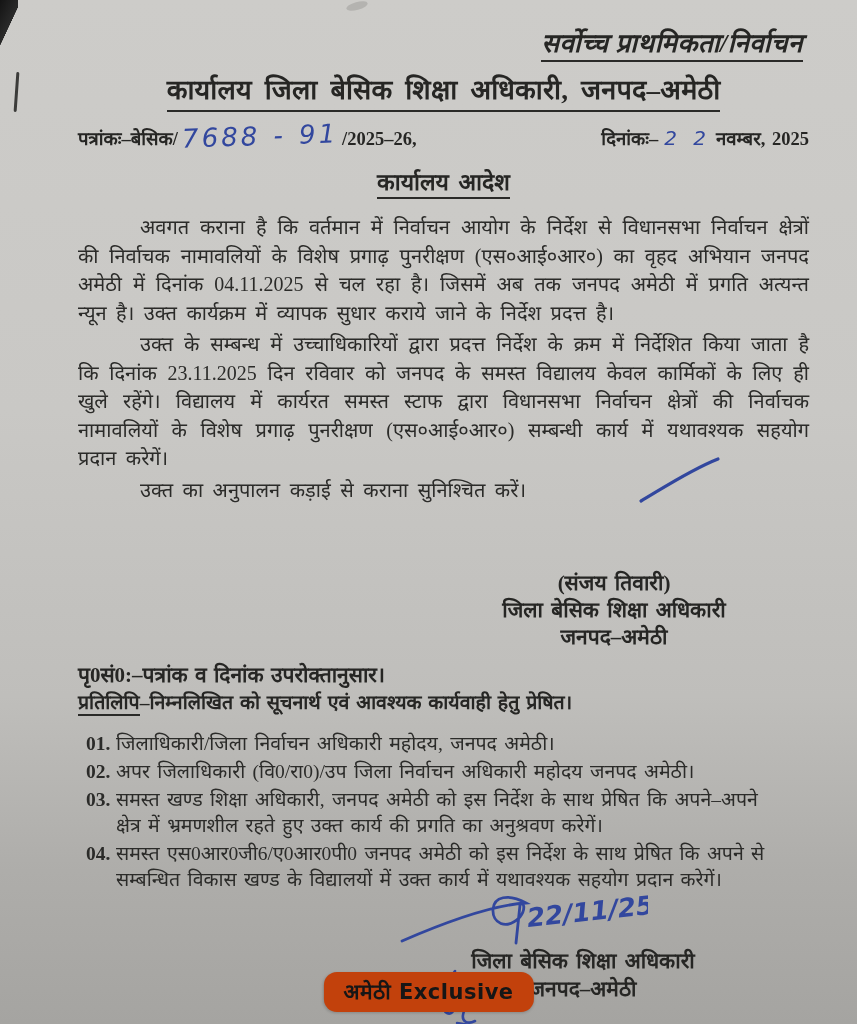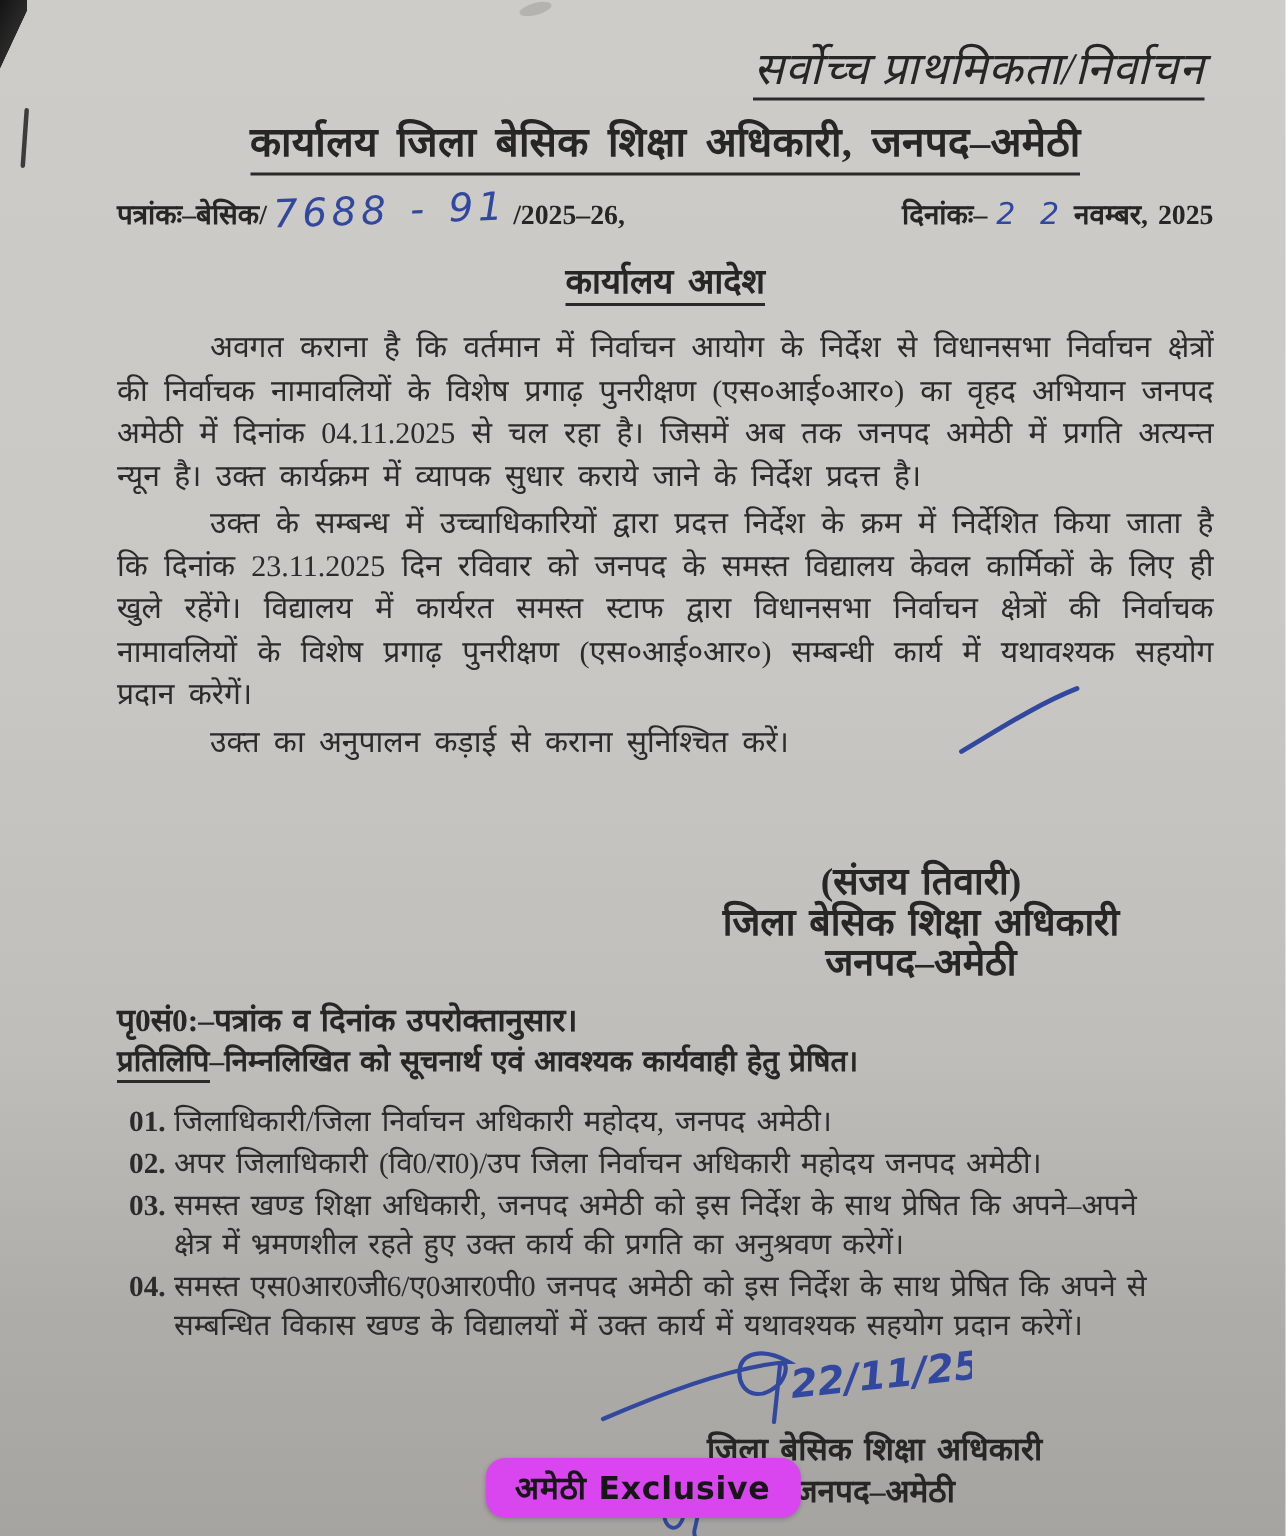--- a/index.html
+++ b/index.html
@@ -11,21 +11,21 @@
   }
   .paper{position:absolute;inset:0;padding:24px 48px 0 78px;box-sizing:border-box;}
   
   .corner-tl{position:absolute;left:0;top:0;width:18px;height:62px;
     background:linear-gradient(115deg,#141414 0%,#2a2a2a 45%,transparent 46%);}
   .pen-mark{position:absolute;left:15px;top:72px;width:3px;height:40px;
     background:#3c3c3a;border-radius:2px;transform:rotate(4deg);}
   .smudge{position:absolute;left:346px;top:2px;width:22px;height:8px;background:#b4b3b0;
     border-radius:50%;transform:rotate(-15deg);}
 
-  .priority{text-align:right;font-size:30px;font-weight:normal;font-style:italic;
+  .priority{text-align:right;font-size:26px;font-weight:bold;font-style:italic;
     padding-right:6px;letter-spacing:.5px;}
   .priority span{border-bottom:2px solid #2a2a28;padding-bottom:2px;}
 
   .office-title{text-align:center;margin:10px 0 0 0;font-size:27px;font-weight:bold;
     letter-spacing:.2px;word-spacing:6px;}
   .office-title span{border-bottom:2.5px solid #2a2a28;padding-bottom:3px;display:inline-block;}
 
   .ref-row{display:flex;justify-content:space-between;align-items:baseline;
     margin-top:9px;font-size:18.5px;font-weight:600;word-spacing:2px;}
   .hw{font-family:"DejaVu Sans","Liberation Sans",sans-serif;font-style:italic;
@@ -38,39 +38,39 @@
   .order-heading span{border-bottom:2px solid #2a2a28;padding-bottom:2px;}
 
   .body-text{margin-top:16px;}
   .para{font-size:20px;line-height:28.5px;text-align:justify;text-indent:62px;
     word-spacing:4.5px;margin:0 0 3px 0;color:#2b2b29;}
   .para.last{margin-bottom:0;}
 
   .sig-stroke{position:absolute;left:638px;top:456px;}
 
   .sig-block{width:330px;margin:66px 30px 0 auto;text-align:center;
-    font-size:25px;font-weight:bold;line-height:27px;word-spacing:3px;}
+    font-size:21px;font-weight:bold;line-height:27px;word-spacing:3px;}
 
   .ps-line{margin-top:9px;font-size:21px;font-weight:600;word-spacing:2px;}
   .copy-line{margin-top:0;font-size:19.5px;font-weight:600;word-spacing:2px;}
   .copy-line .u{border-bottom:2px solid #2a2a28;padding-bottom:1px;}
 
   .copy-list{margin-top:16px;}
   .copy-item{display:flex;font-size:19.5px;line-height:26px;word-spacing:2.5px;
     color:#2b2b29;margin-bottom:2px;}
   .copy-item .num{flex:0 0 38px;font-weight:bold;padding-left:8px;box-sizing:border-box;}
   .copy-item .txt{flex:1;padding-right:30px;}
 
   .bottom-sig{position:relative;width:340px;margin:54px 56px 0 auto;text-align:center;
     font-size:21px;font-weight:bold;line-height:28px;word-spacing:3px;}
   .flourish{position:absolute;left:-15px;top:-56px;}
   .initial-mark{position:absolute;left:22px;top:22px;}
 
   .badge{position:absolute;left:50%;bottom:12px;transform:translateX(-50%);
-    background:#d946ef;border-radius:13px;padding:5px 20px 7px 20px;
+    background:#c2410c;border-radius:13px;padding:5px 20px 7px 20px;
     font-family:"DejaVu Sans","Liberation Sans",sans-serif;
     font-size:21px;font-weight:bold;color:#161616;letter-spacing:.5px;
     box-shadow:0 1px 3px rgba(0,0,0,.18);}
 </style>
 </head>
 <body>
 
 <div class="paper">
 
   <div class="corner-tl"></div>

